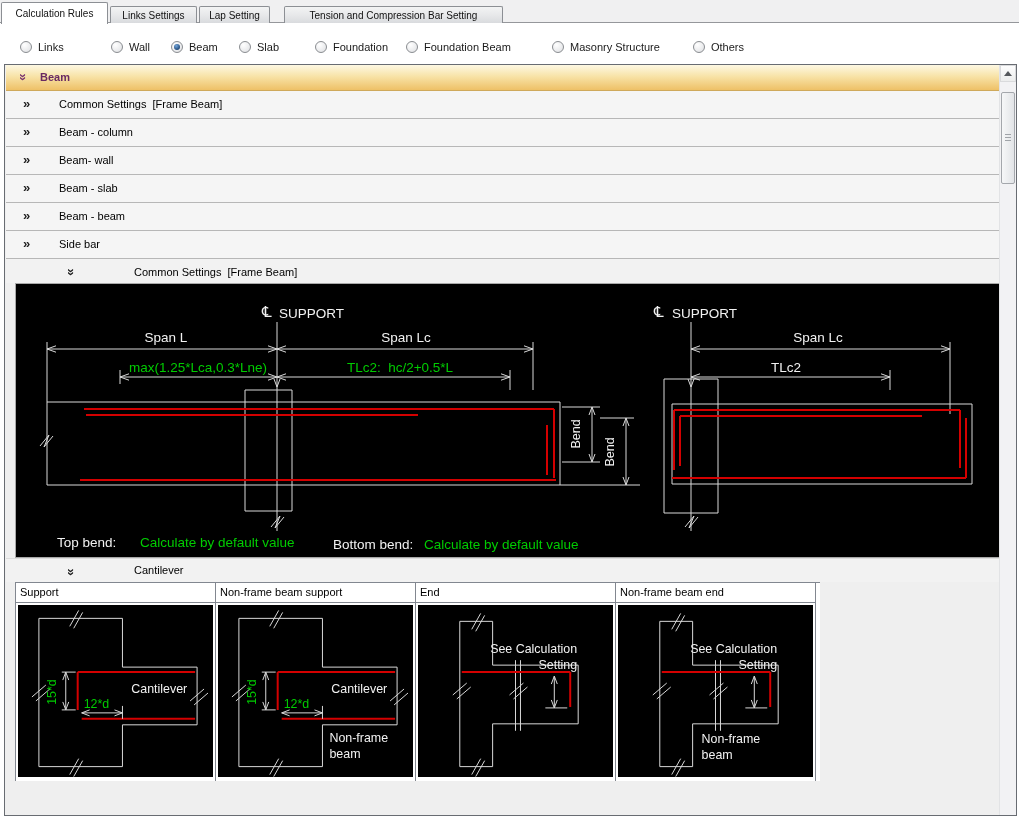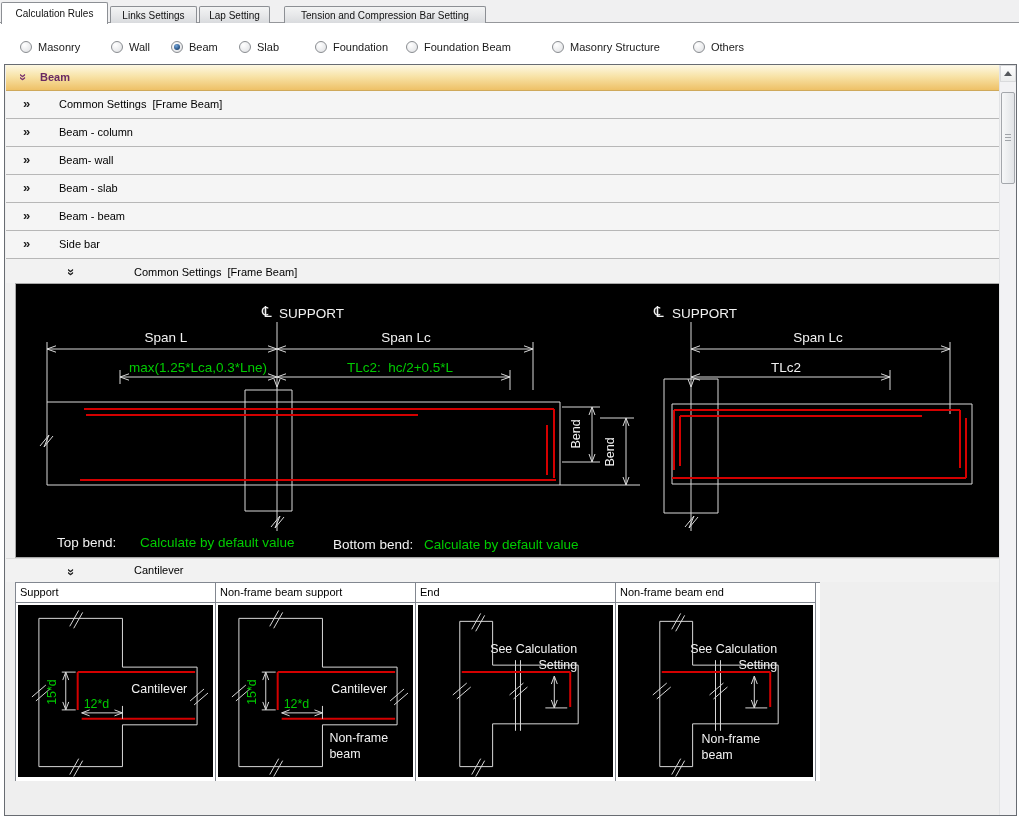--- a/index.html
+++ b/index.html
@@ -76,27 +76,27 @@
 <div class="tabbar"></div>
 <div class="tab active" style="left:1px;width:107px;">
     <span>Calculation Rules</span>
   </div>
 <div class="tab inactive" style="left:110px;width:87px;">
     <span>Links Settings</span>
   </div>
 <div class="tab inactive" style="left:199px;width:71px;">
     <span>Lap Setting</span>
   </div>
-<div class="tab inactive" style="left:284px;width:202px;justify-content:center;">
+<div class="tab inactive" style="left:284px;width:219px;justify-content:center;">
     <span>Tension and Compression Bar Setting</span>
   </div>
 
 <div class="radio" style="left:20px;">
     <span class="rb"></span>
-    <span class="rlbl">Masonry</span>
+    <span class="rlbl">Links</span>
   </div>
 <div class="radio" style="left:111px;">
     <span class="rb"></span>
     <span class="rlbl">Wall</span>
   </div>
 <div class="radio selected" style="left:171px;">
     <span class="rb"></span>
     <span class="rlbl">Beam</span>
   </div>
 <div class="radio" style="left:239px;">

